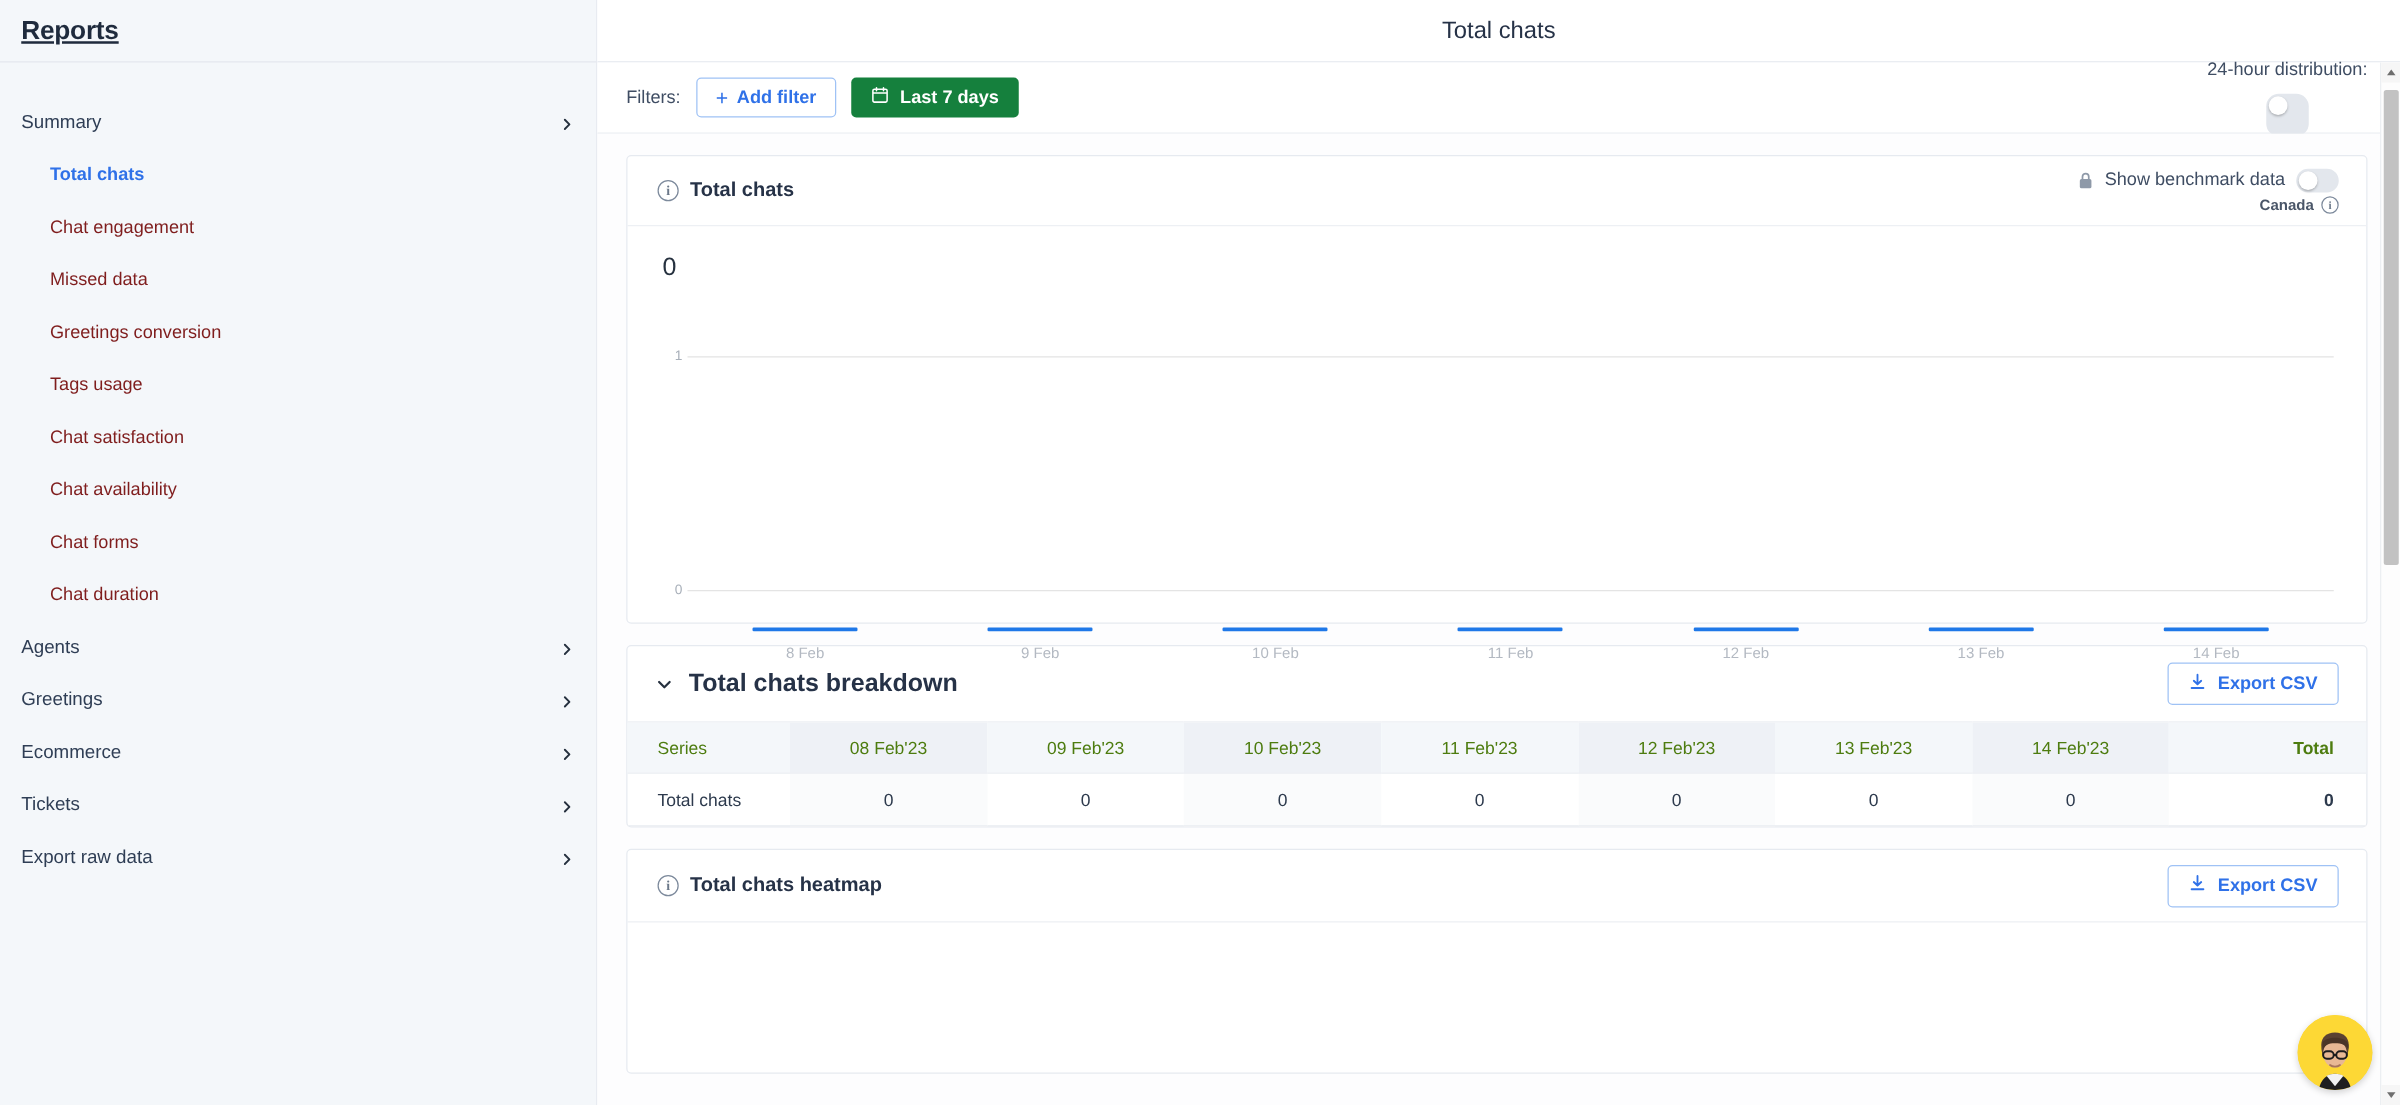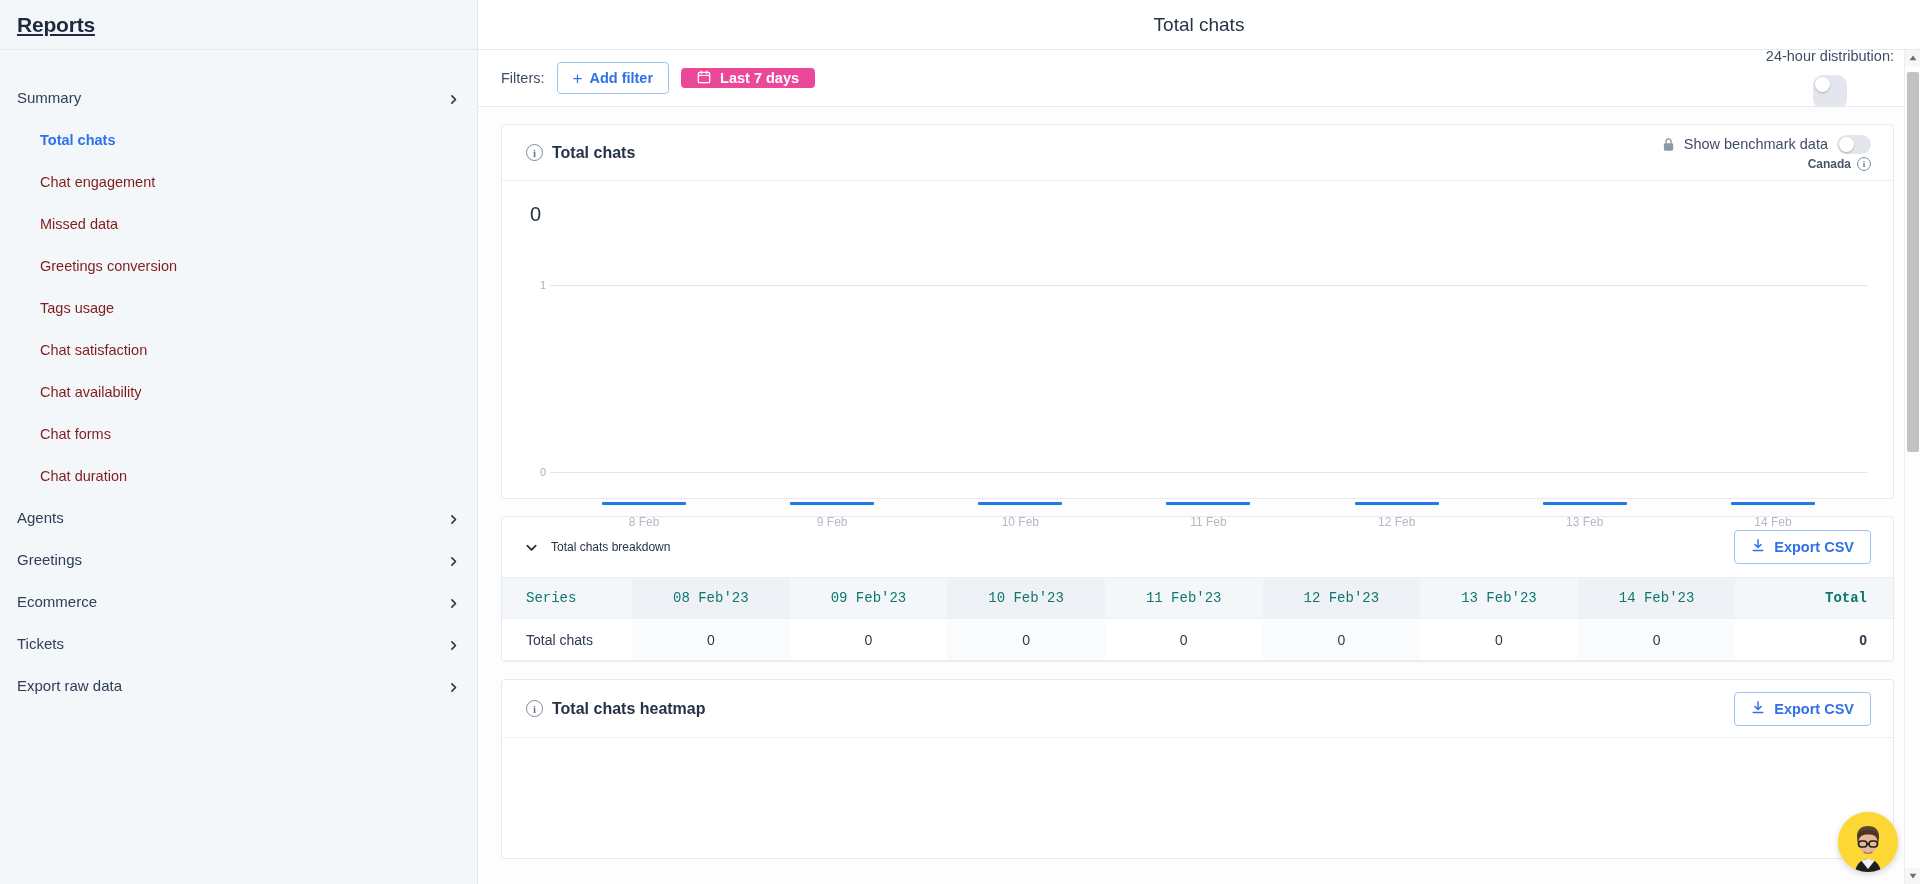--- a/index.html
+++ b/index.html
@@ -82,25 +82,25 @@
     background: #fff;
     color: #2f71e8;
     font-size: 14.5px; font-weight: 700;
     display: flex; align-items: center; gap: 7px;
     padding: 0 15px;
     cursor: pointer;
     font-family: "Liberation Sans", sans-serif;
   }
   .btn-addfilter .plus { font-size: 17px; font-weight: 400; line-height: 1; }
   .btn-daterange {
-    height: 20px;
+    height: 32px;
     margin-left: 12px;
     border: none;
     border-radius: 4px;
-    background: #ec4899;
+    background: #15803d;
     color: #ffffff;
     font-size: 14.5px; font-weight: 700;
     display: flex; align-items: center; gap: 9px;
     padding: 0 16px;
     cursor: pointer;
     font-family: "Liberation Sans", sans-serif;
   }
   .dist-wrap { margin-left: auto; display: flex; align-items: center; gap: 11px; flex-direction: column; }
   .dist-label { font-size: 14.5px; color: #3f4d63; }
   .toggle {
@@ -193,21 +193,21 @@
   }
   .xlabel { flex: 1; text-align: center; font-size: 12px; color: #b3b9c2; }
 
   
   .bd-head {
     height: 60px;
     display: flex; align-items: center;
     padding: 0 22px 0 22px;
   }
   .bd-caret { margin-right: 12px; display: flex; align-items: center; }
-  .bd-title { font-size: 12px; font-weight: 400; color: #263247; }
+  .bd-title { font-size: 20px; font-weight: 700; color: #263247; }
   .btn-export {
     margin-left: auto;
     height: 34px;
     border: 1px solid #9fc2f5;
     border-radius: 4px;
     background: #fff;
     color: #2f71e8;
     font-size: 14.5px; font-weight: 700;
     display: flex; align-items: center; gap: 9px;
     padding: 0 16px;
@@ -218,21 +218,21 @@
   table.bd { width: 100%; border-collapse: collapse; table-layout: fixed; }
   table.bd th, table.bd td {
     height: 41px;
     font-size: 14px;
     font-weight: 400;
     color: #2d3a4d;
     text-align: center;
     padding: 0 10px;
     border-top: 1px solid #edf0f4;
   }
-  table.bd th { background: #f4f7fa; color: #0f766e; font-family: Liberation Mono, monospace; }
+  table.bd th { background: #f4f7fa; color: #4d7c0f; }
   table.bd tbody td { height: 42px; border-bottom: 1px solid #edf0f4; }
   table.bd th.c-series, table.bd td.c-series { text-align: left; padding-left: 24px; width: 130px; }
   table.bd th.c-total, table.bd td.c-total { text-align: right; padding-right: 26px; font-weight: 700; }
   table.bd th.alt { background: #eef1f6; }
   table.bd td.alt { background: #fafbfc; }
 
   .heatmap-head { height: 58px; }
 
   
   .scrollbar {

